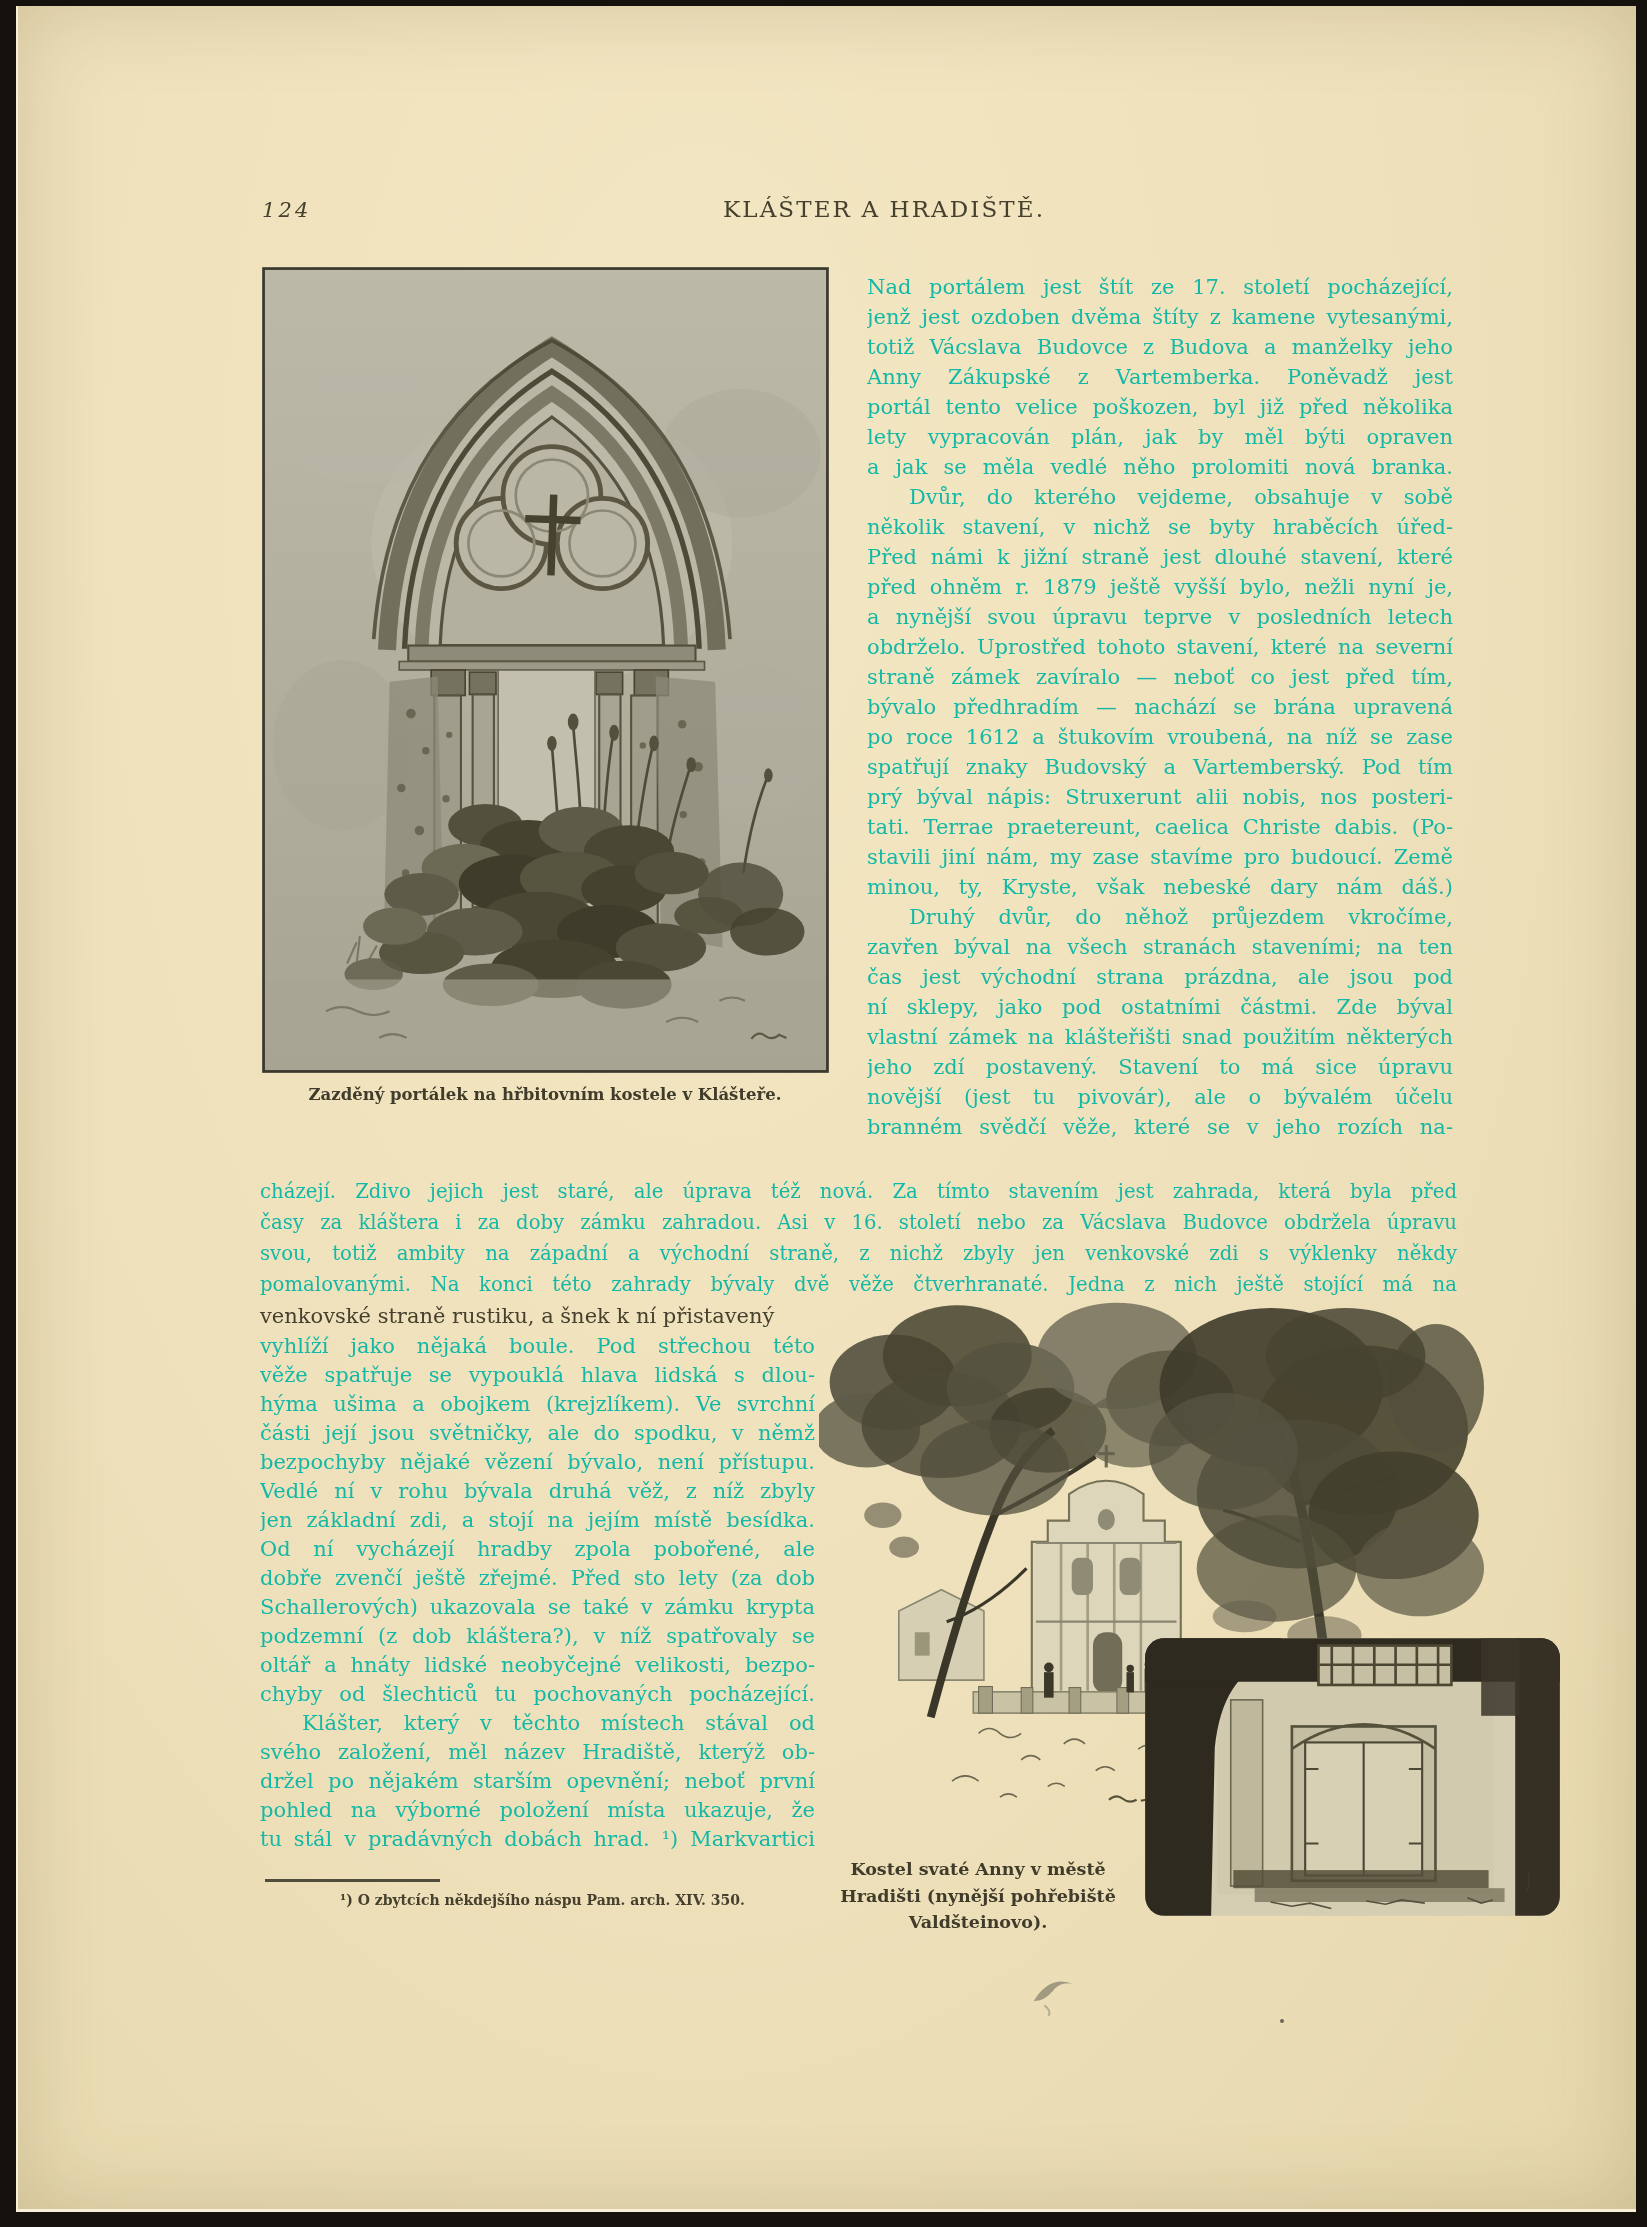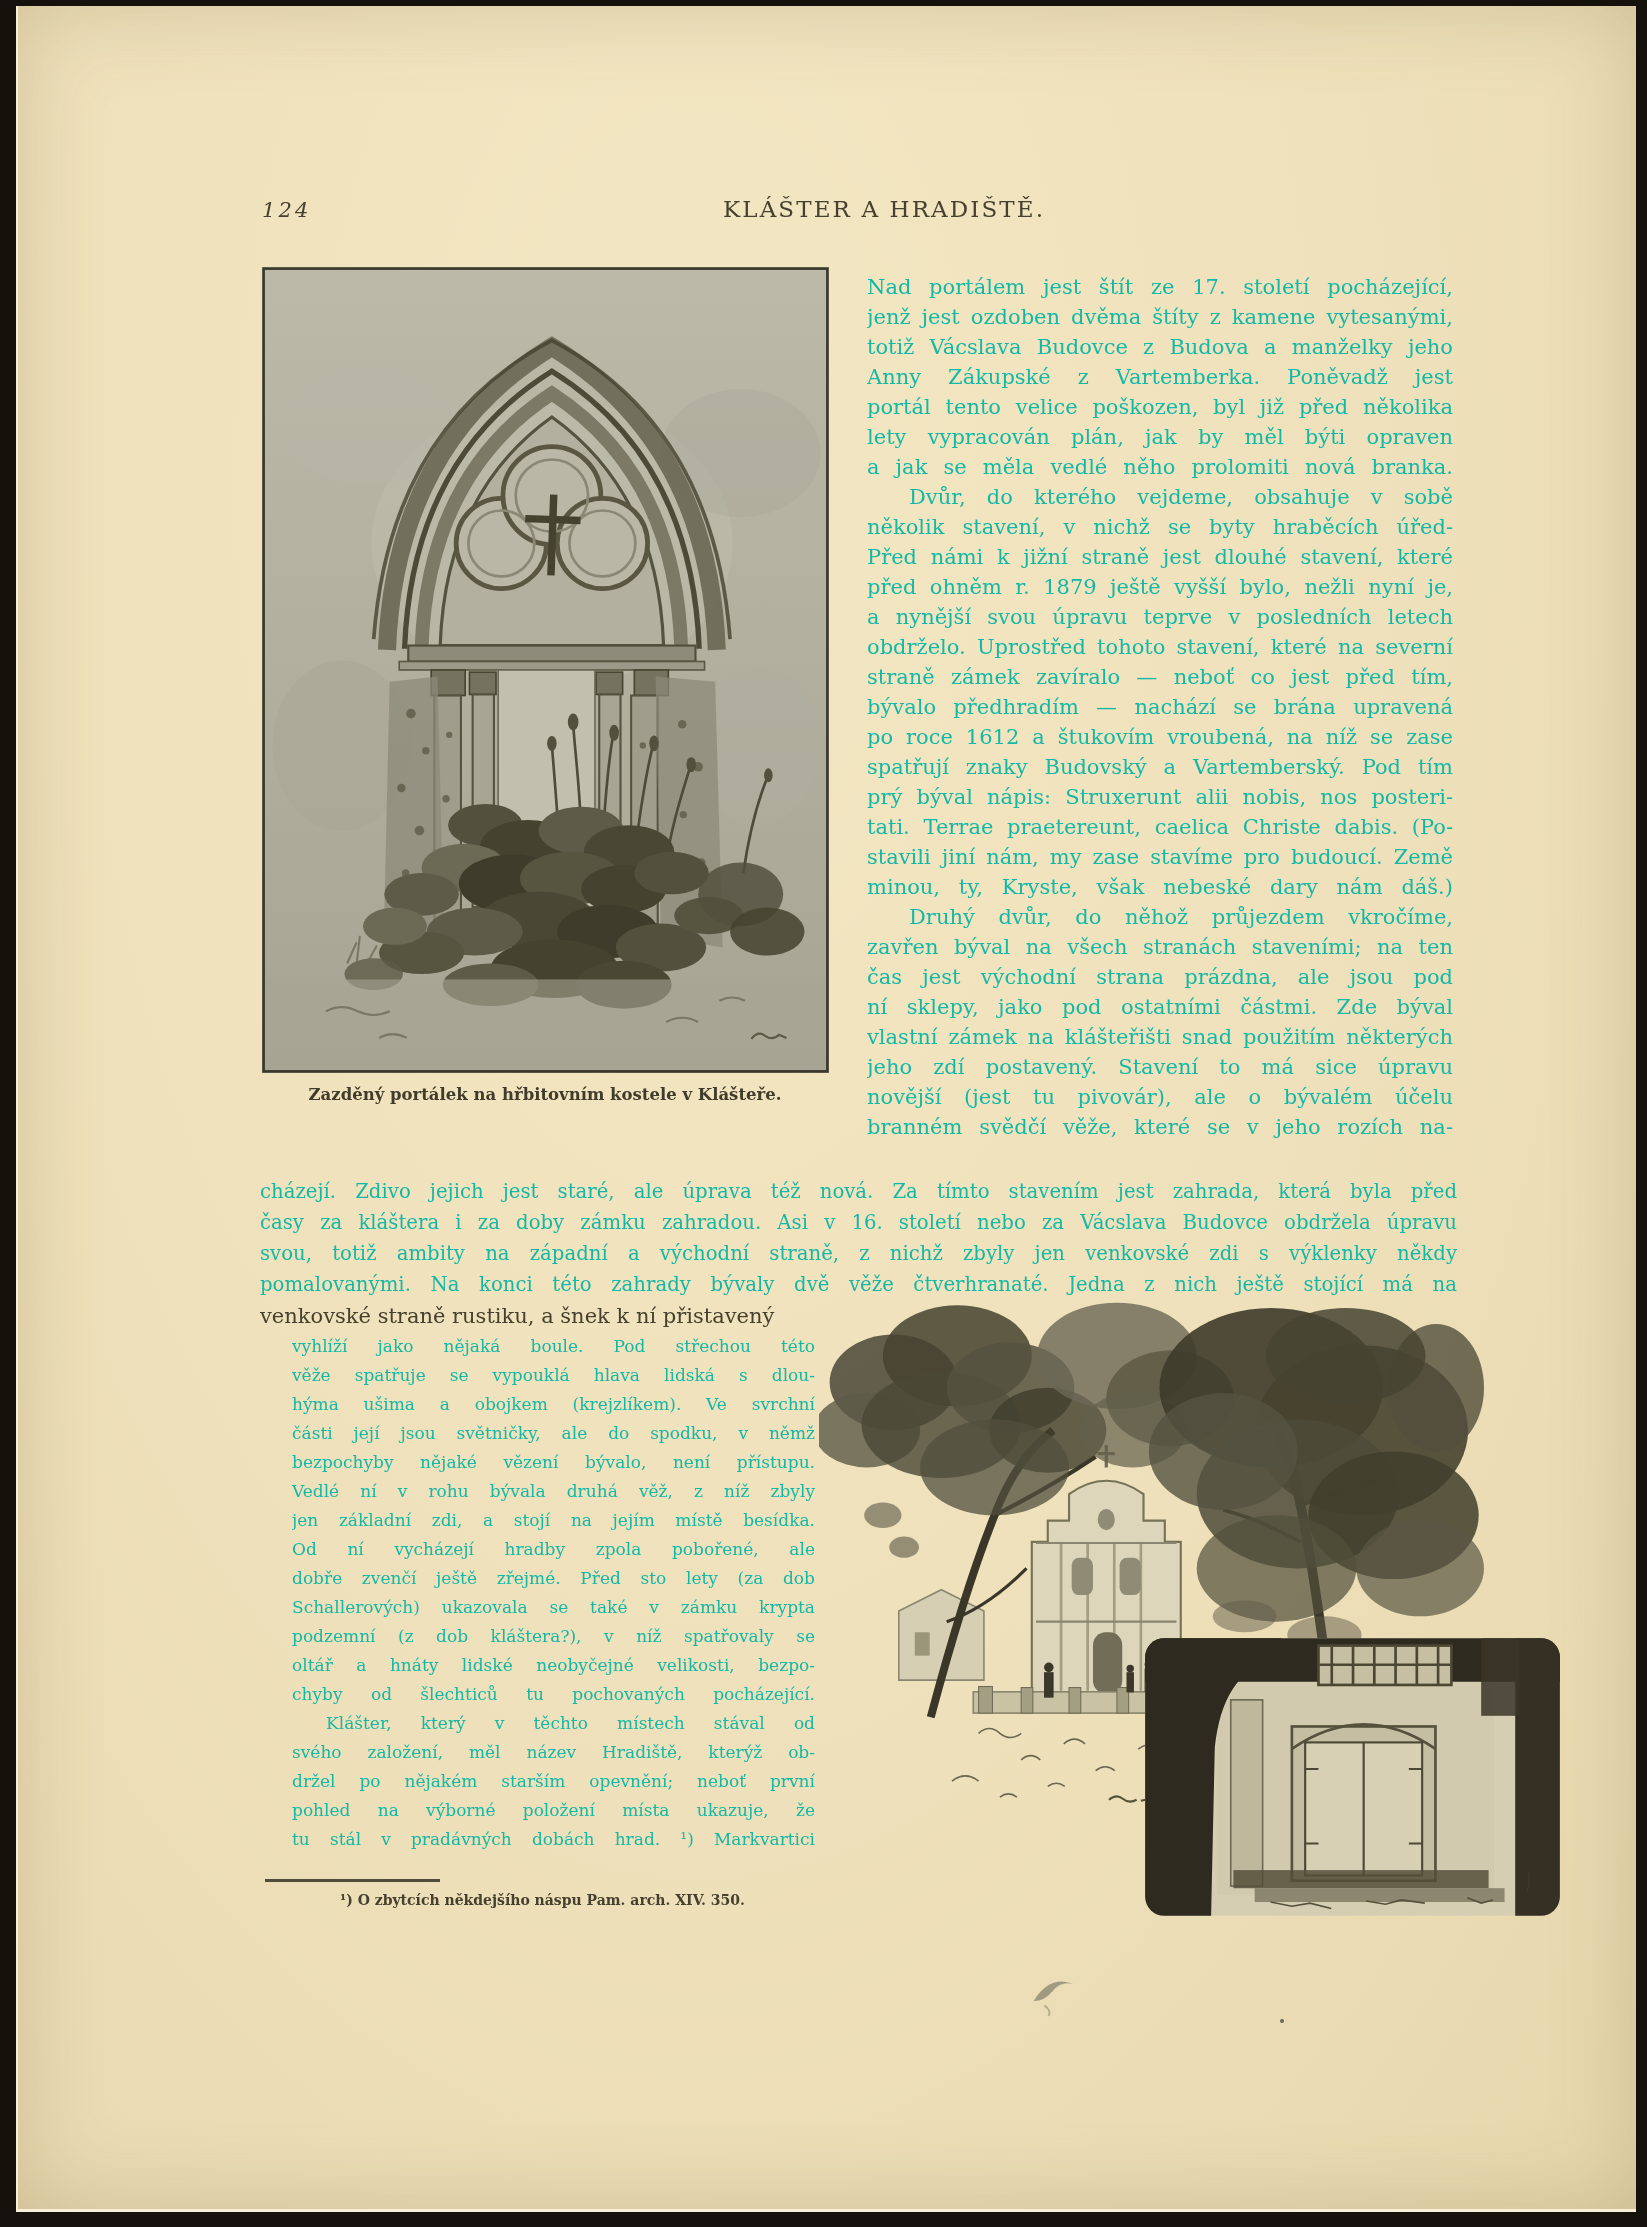--- a/index.html
+++ b/index.html
@@ -14,21 +14,21 @@
   .pageno{left:262px;top:198px;font-size:21px;letter-spacing:3.2px;font-style:italic;}
   .header{left:723px;top:196px;width:303px;text-align:right;font-size:23px;letter-spacing:2.1px;white-space:nowrap;}
   .fig1{left:262px;top:267px;width:567px;height:806px;}
   .cap1{left:250px;top:1085px;width:590px;text-align:center;font-size:16.5px;font-weight:700;color:#403c2b;}
   .rcol{left:867px;top:272px;width:586px;}
   .rcol .tline{font-size:21px;height:30px;line-height:30px;}
   .fullw{left:260px;top:1176px;width:1197px;}
   .fullw .tline{font-size:19.7px;height:31px;line-height:31px;}
   .leadline{left:260px;top:1301px;width:797px;font-size:21px;line-height:30px;white-space:nowrap;}
   .lcol{left:260px;top:1332px;width:555px;}
-  .lcol .tline{font-size:17px;height:29px;line-height:29px;margin-left:32px;}
+  .lcol .tline{font-size:21px;height:29px;line-height:29px;}
   .tline{text-align:justify;text-align-last:justify;overflow:hidden;color:#14b8a6;}
   .fnrule{left:265px;top:1879px;width:175px;height:2.7px;background:#514d3a;}
   .footnote{left:340px;top:1892px;width:532px;font-size:14px;white-space:nowrap;font-weight:bold;}
   .fig2{left:819px;top:1292px;width:665px;height:537px;}
   .inset{left:1143px;top:1636px;width:419px;height:282px;}
   .cap2{left:829px;top:1856px;width:298px;text-align:center;}
   .cap2 .tline{font-size:17.5px;font-weight:700;height:26.6px;line-height:26.6px;
                text-align:center;text-align-last:center;color:#403c2b;}
   .curl{left:1023px;top:1968px;width:64px;height:49px;}
   .dot{left:1280px;top:2019px;width:4.3px;height:4.3px;border-radius:50%;background:#6b6754;}
@@ -365,20 +365,25 @@
         <g stroke="#55513c" stroke-width="3" fill="none">
           <path d="M240,500 l40,8 l34,-6 l40,10"></path>
             <path d="M420,498 l36,6 l30,-8 l44,6"></path>
           <path d="M610,492 l26,10 l22,-6"></path>
         </g>
         <path d="M722,480 q8,-20 2,-38" stroke="#3c382a" stroke-width="3" fill="none"></path>
       </g>
     </svg>
   </div>
 
+  <div class="abs cap2">
+      <div class="tline">Kostel svaté Anny v městě</div>
+      <div class="tline">Hradišti (nynější pohřebiště</div>
+      <div class="tline">Valdšteinovo).</div>
+    </div>
 
   <div class="abs fnrule"></div>
   <div class="abs ink footnote">¹) O zbytcích někdejšího náspu Pam. arch. XIV. 350.</div>
 
   <div class="abs curl">
     <svg width="100%" height="100%" viewBox="0 0 120 92">
       <path d="M20,62 Q50,12 95,30 Q70,24 55,44 Q40,62 20,62 Z" fill="#8e8a74" opacity="0.8"></path>
       <path d="M40,70 q14,10 8,20" stroke="#a09c86" stroke-width="4" fill="none" opacity="0.7"></path>
     </svg>
   </div>

